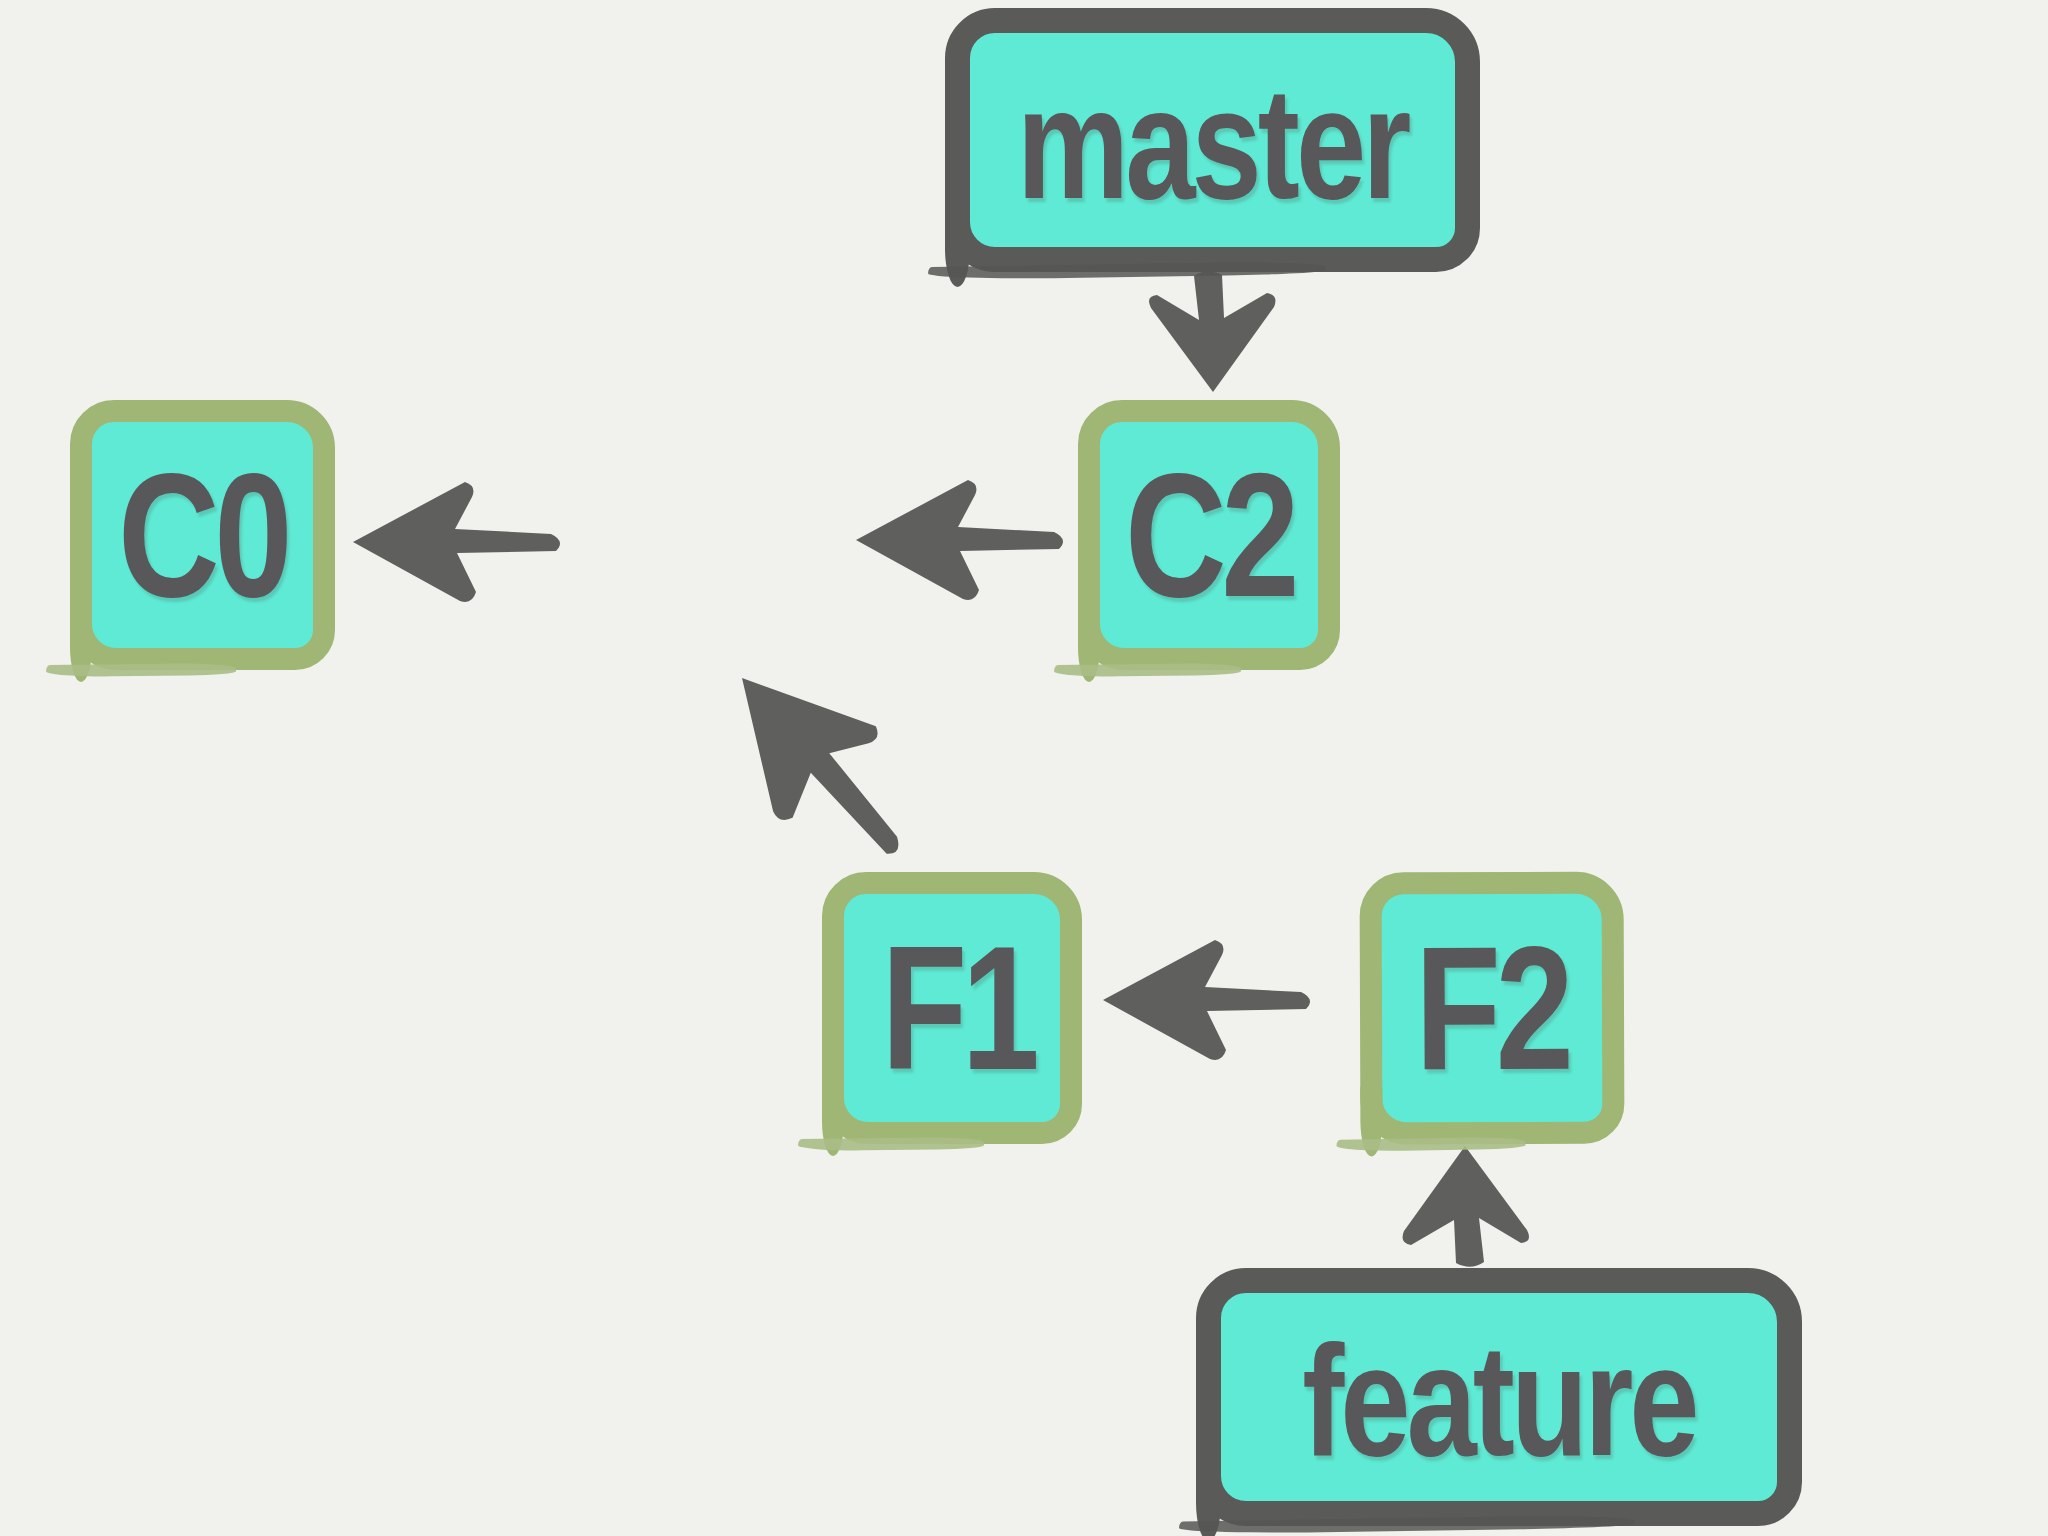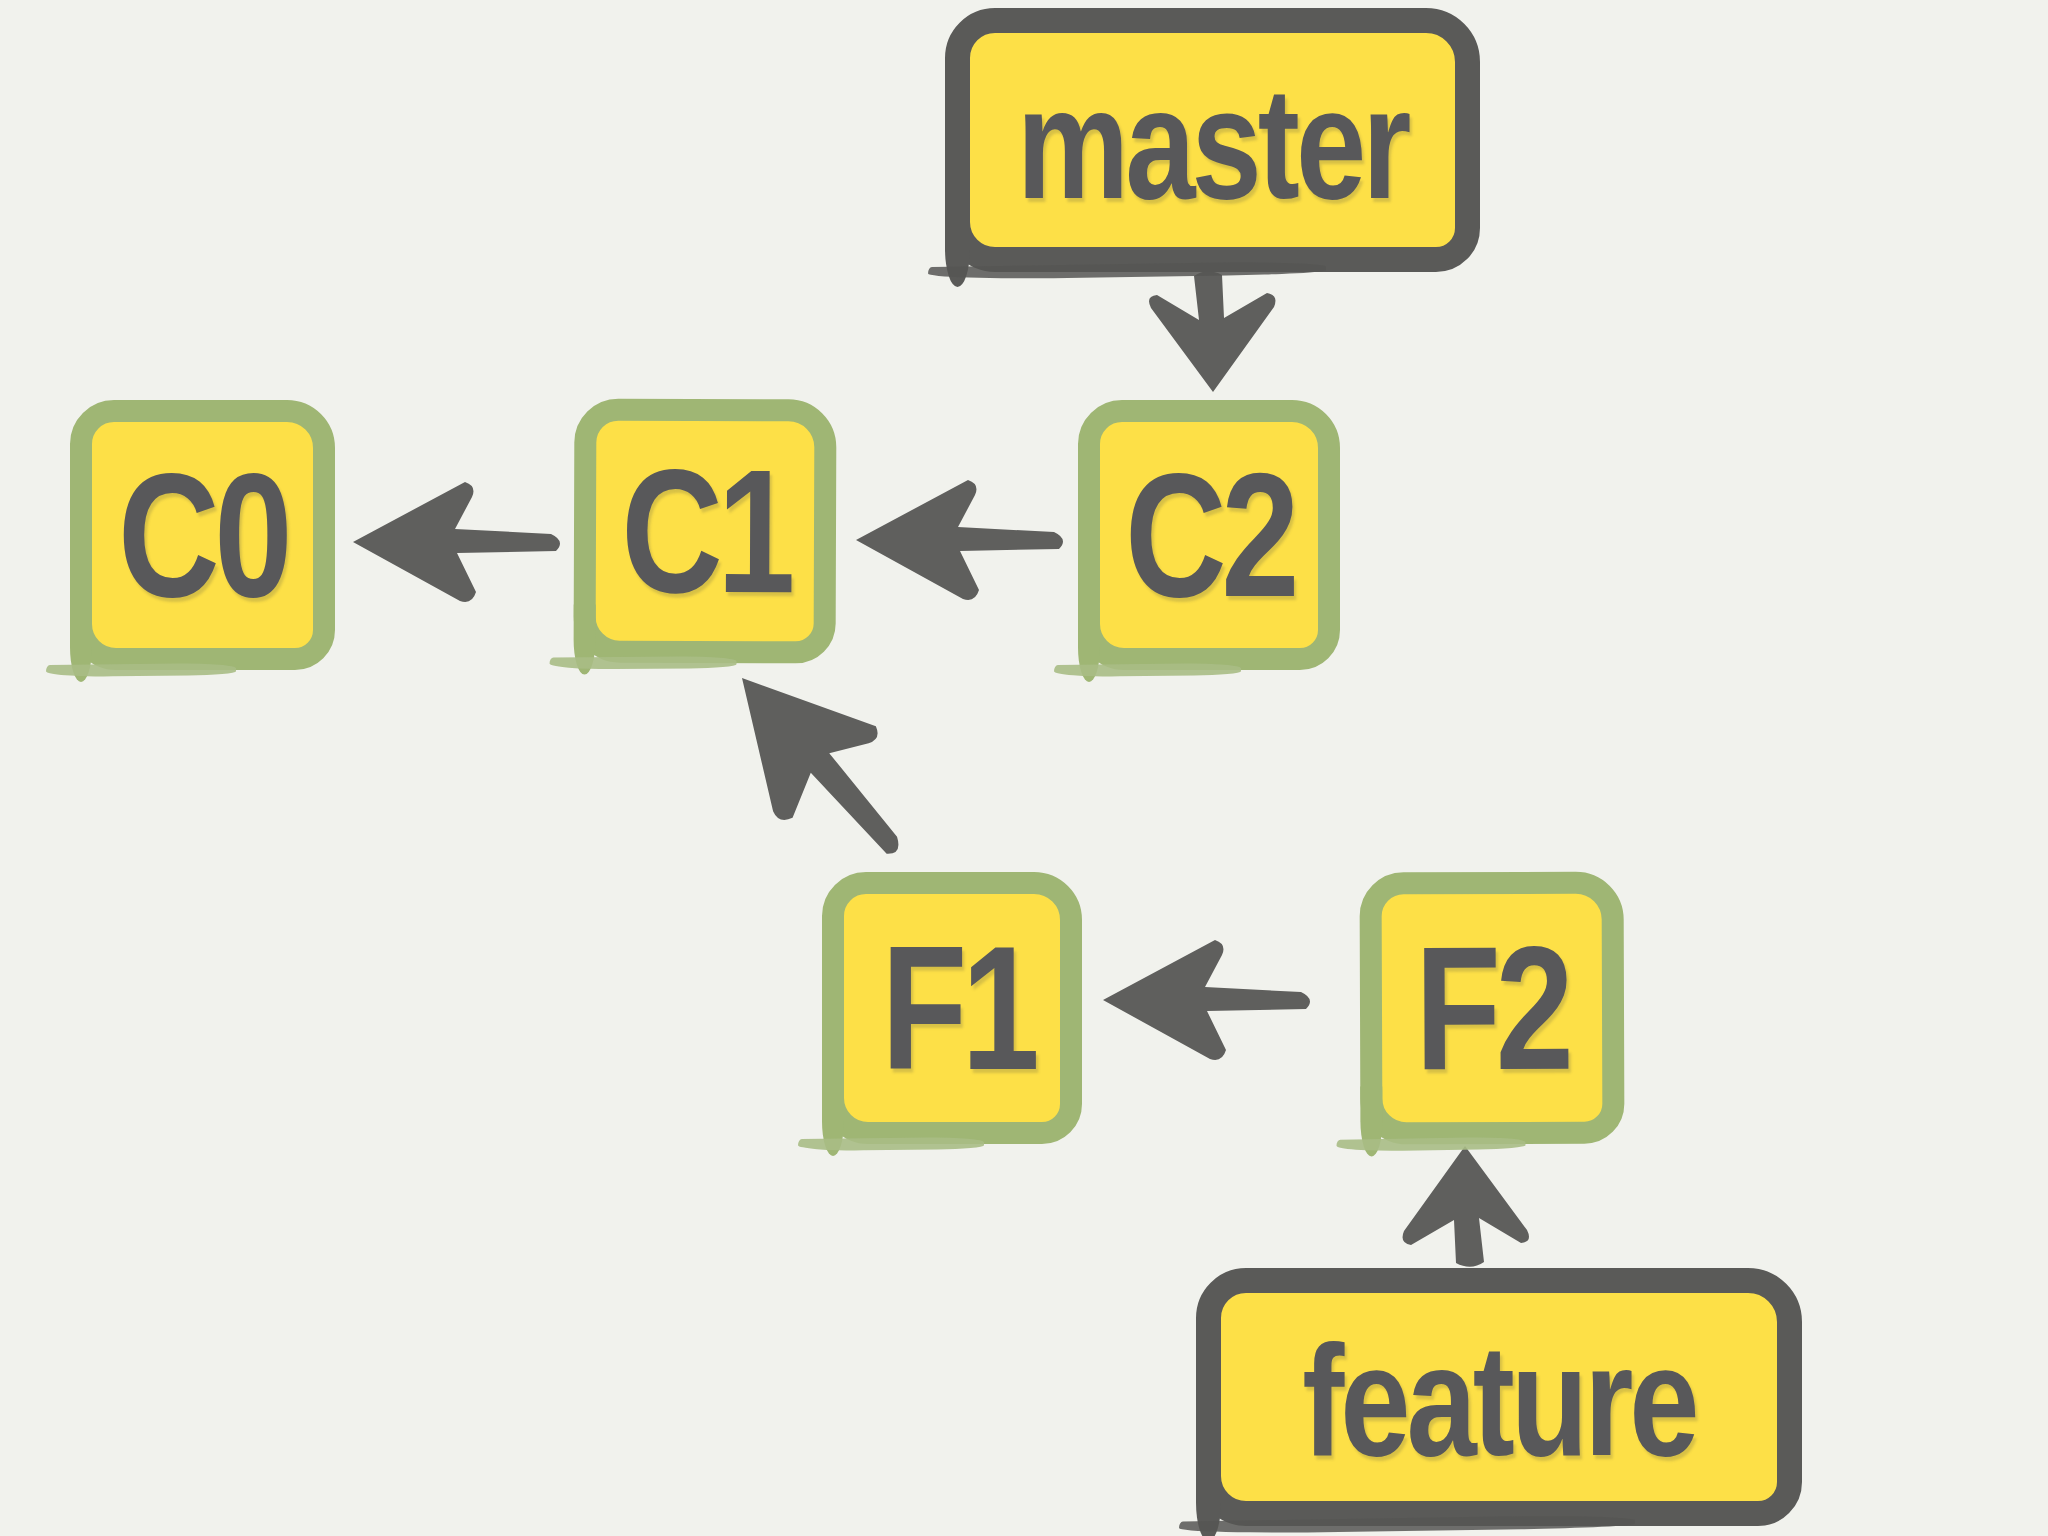--- a/index.html
+++ b/index.html
@@ -18,21 +18,21 @@
   .edges-layer {
     position: absolute;
     left: 0;
     top: 0;
     width: 2048px;
     height: 1536px;
   }
   .node {
     position: absolute;
     box-sizing: border-box;
-    background: #fde047;
+    background: #5eead4;
     display: flex;
     align-items: center;
     justify-content: center;
   }
   
   .branch {
     border: 25px solid #5a5a58;
     border-radius: 50px 54px 44px 50px;
   }
   .branch::before { 
@@ -133,23 +133,20 @@
   </svg>
 
   <div class="node branch" id="node-master">
     <span class="txt">master</span>
   </div>
 
   <div class="node commit" id="node-c0">
     <span class="txt">C0</span>
   </div>
 
-  <div class="node commit" id="node-c1">
-    <span class="txt">C1</span>
-  </div>
 
   <div class="node commit" id="node-c2">
     <span class="txt">C2</span>
   </div>
 
   <div class="node commit" id="node-f1">
     <span class="txt">F1</span>
   </div>
 
   <div class="node commit" id="node-f2">

